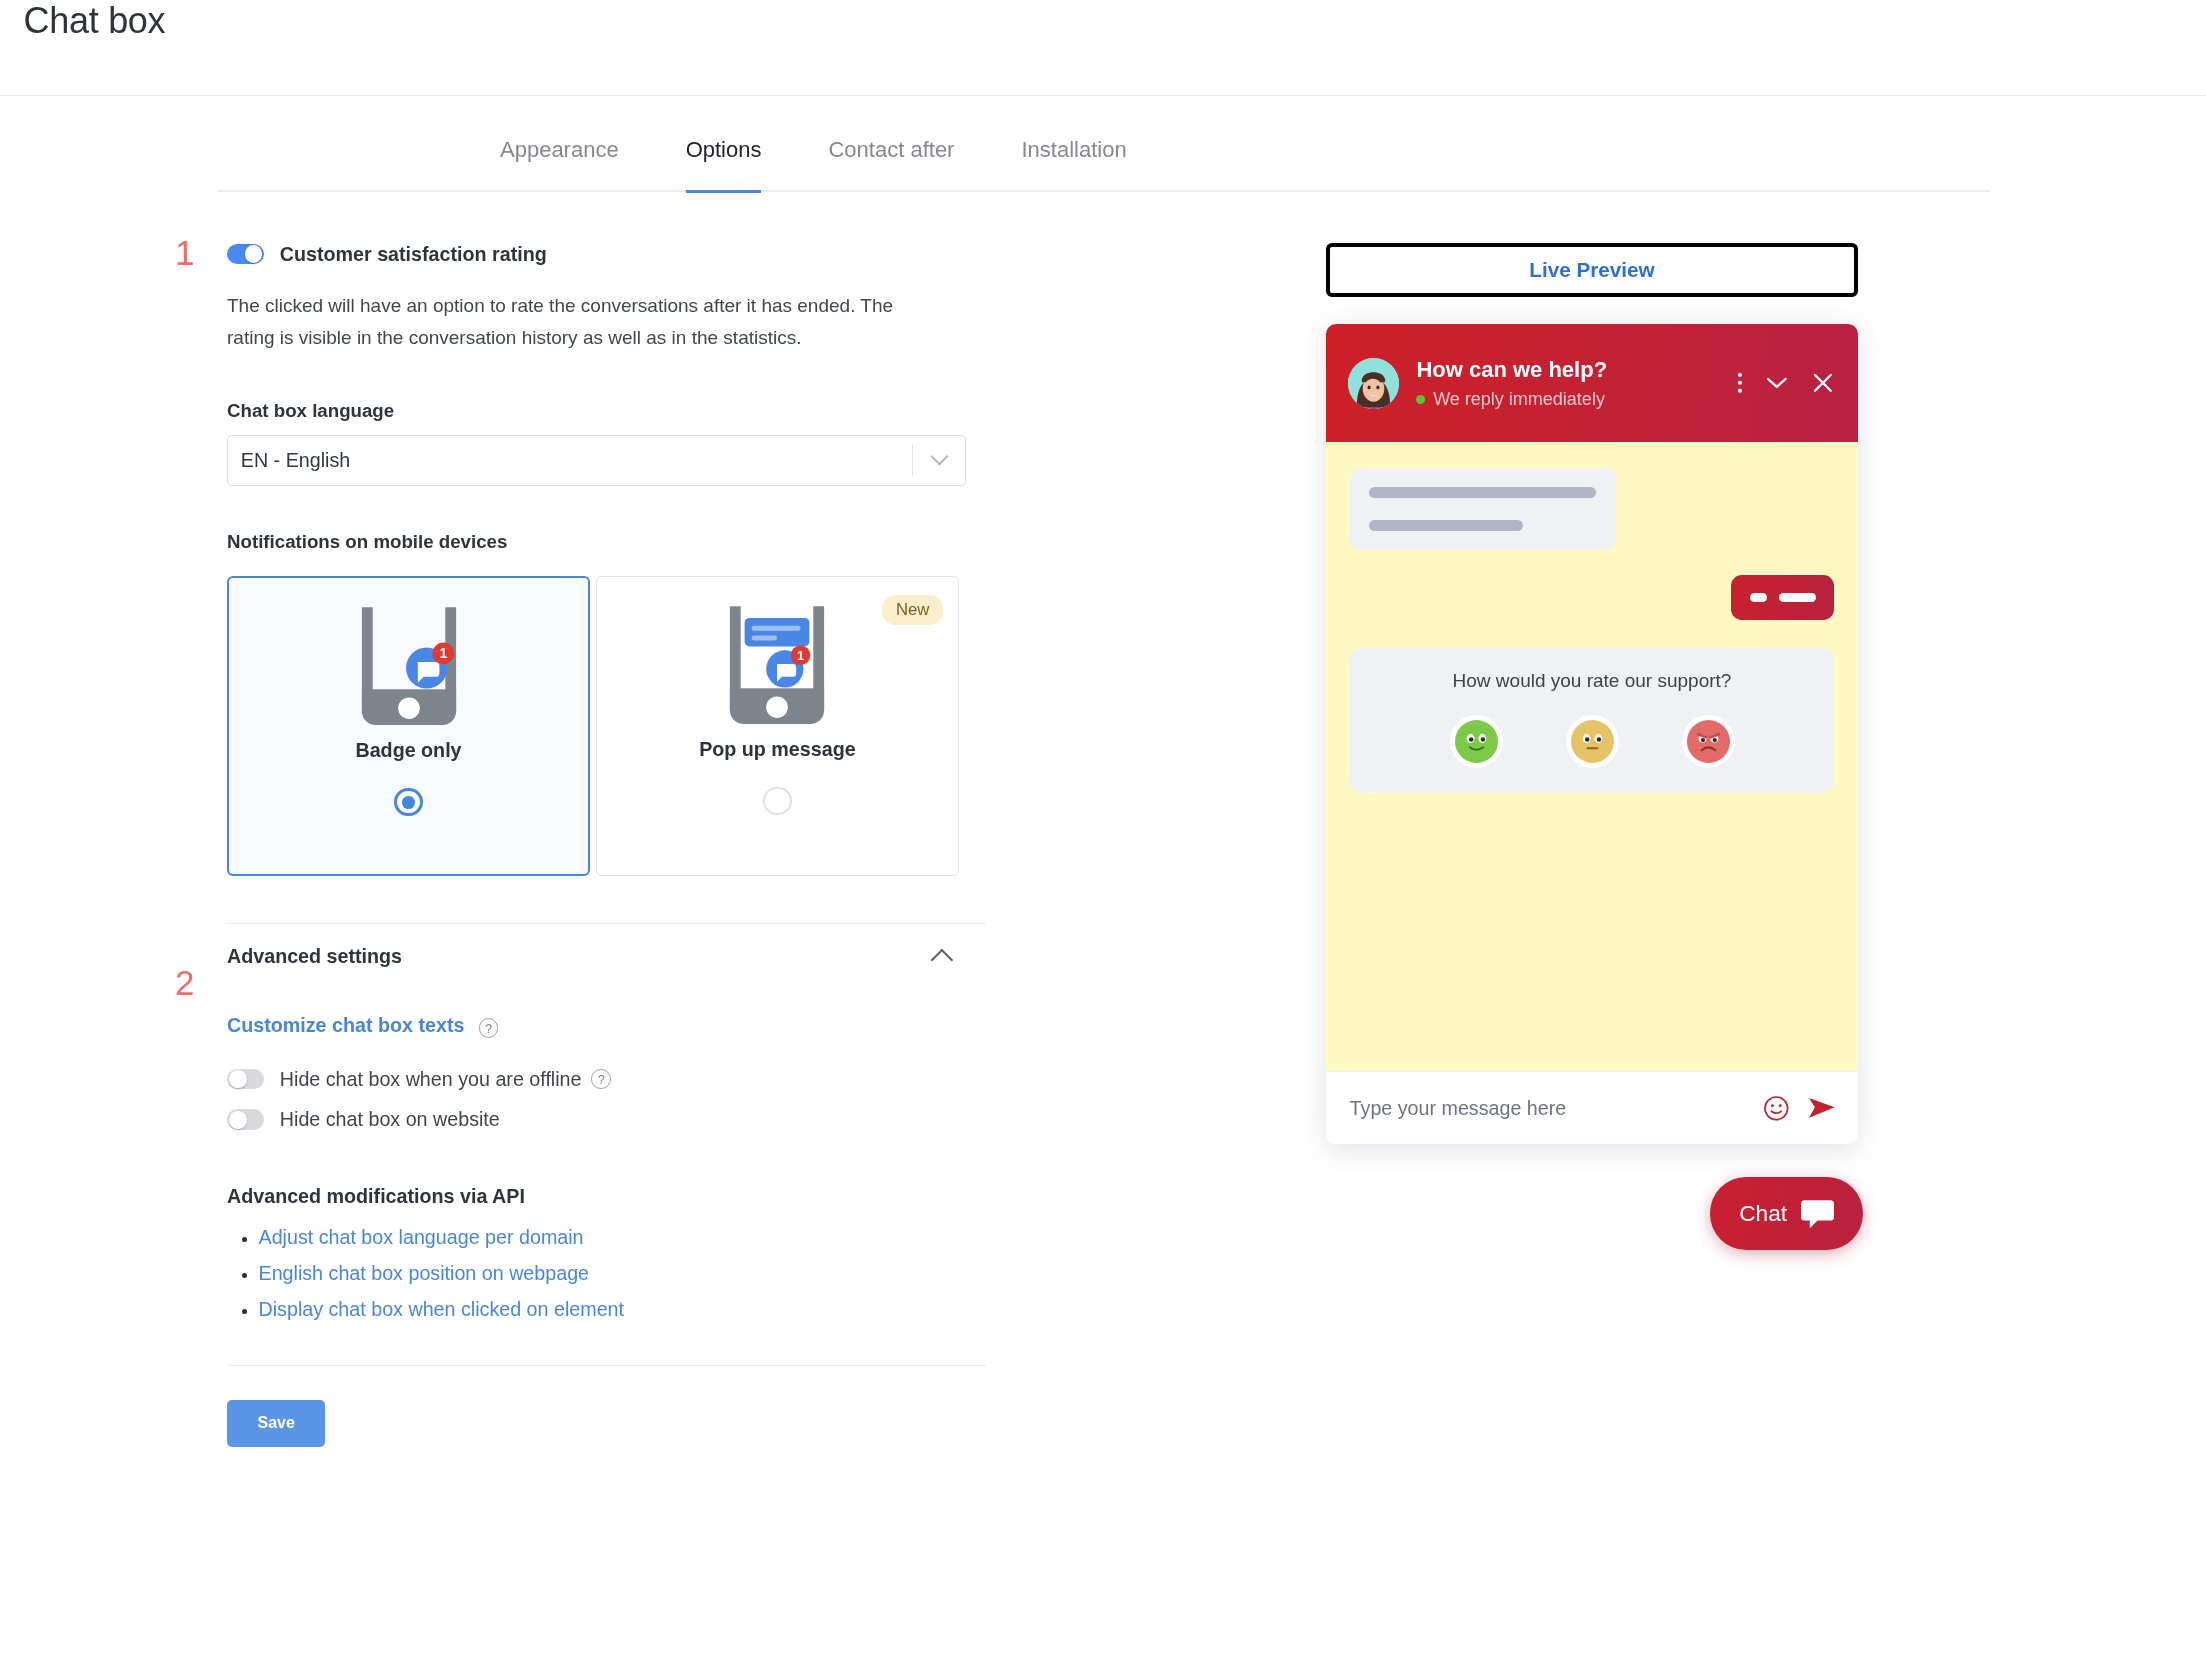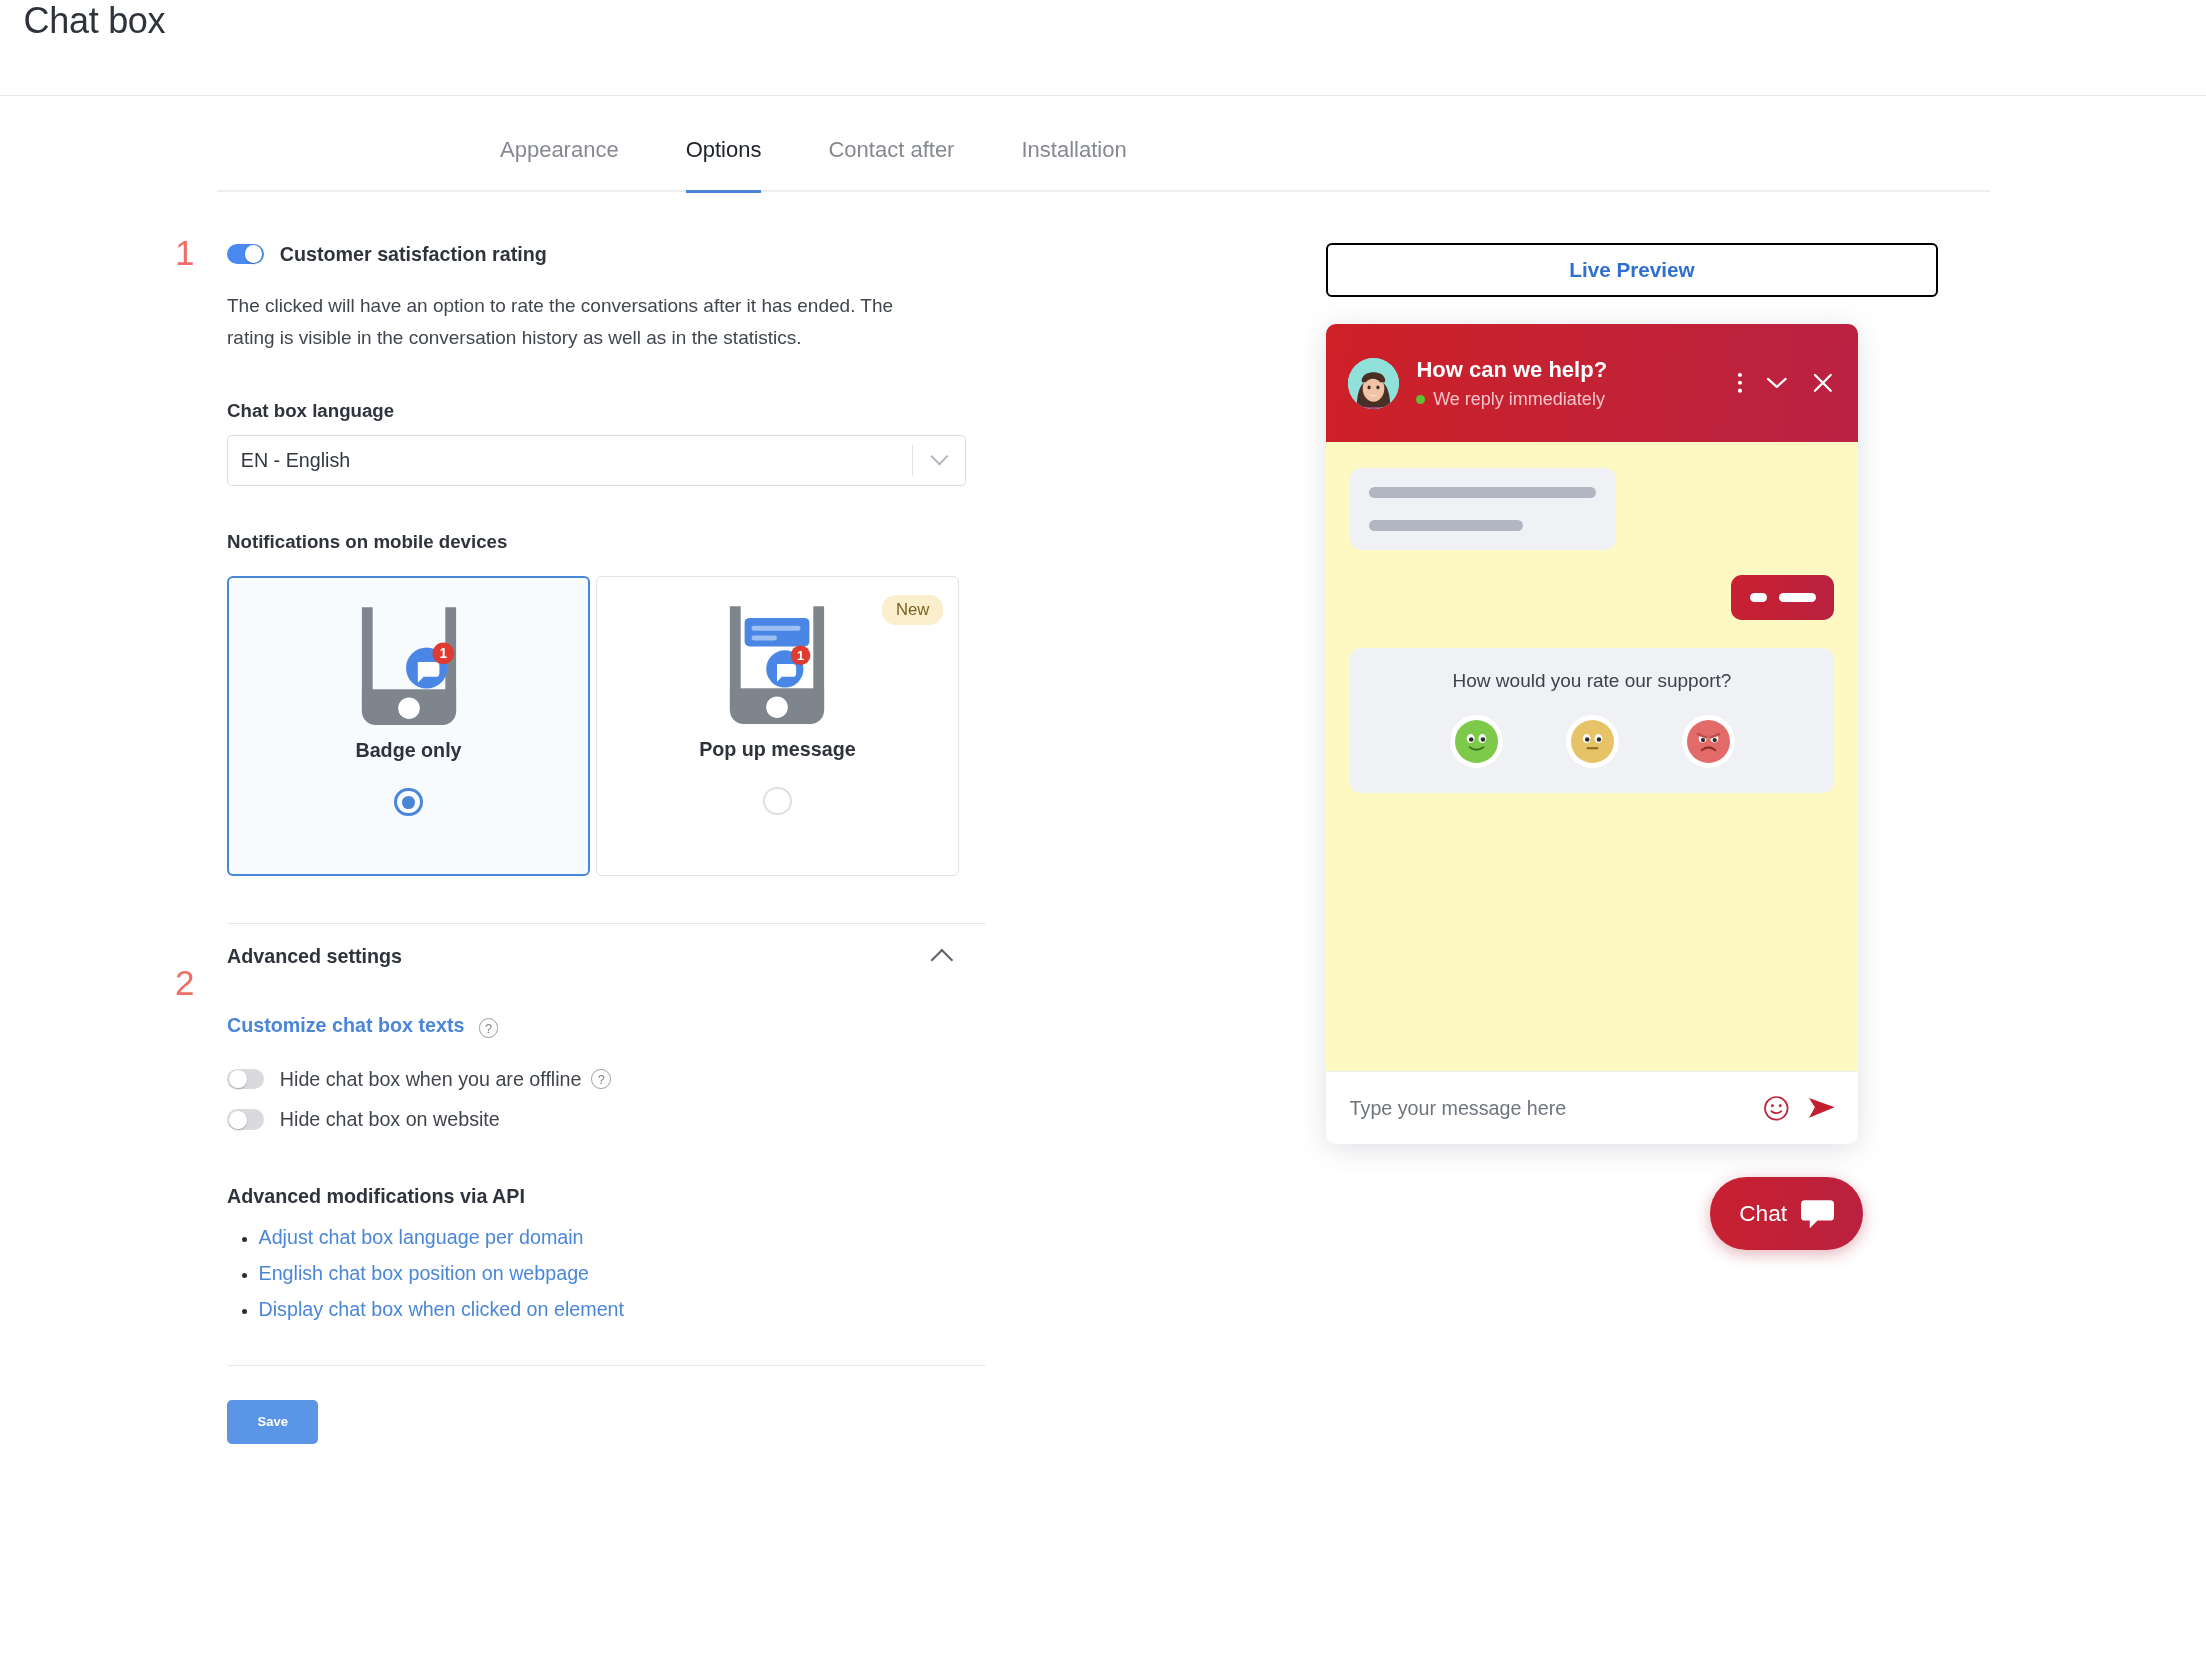--- a/index.html
+++ b/index.html
@@ -244,31 +244,31 @@
     color: #4a86d8;
   }
   ul.api-list li::marker { color: #2a2e35; font-size: 17.7px; }
 
   .btn-save {
     margin-top: 34px;
     background: #5b95e5;
     color: #fff;
     border: none;
     border-radius: 4.9px;
-    font-size: 13px;
+    font-size: 16px;
     font-weight: bold;
     padding: 14.8px 30.5px;
     font-family: "Liberation Sans", sans-serif;
     cursor: pointer;
   }
 
   
   .live-btn {
-    width: 612px; height: 54px;
-    border: 2px solid #000000;
+    width: 532px; height: 54px;
+    border: 4px solid #000000;
     border-radius: 5.9px;
     background: #fff;
     color: #2f6fd0;
     font-size: 20.7px;
     font-weight: bold;
     display: flex; align-items: center; justify-content: center;
     cursor: pointer;
   }
 
   .widget {

